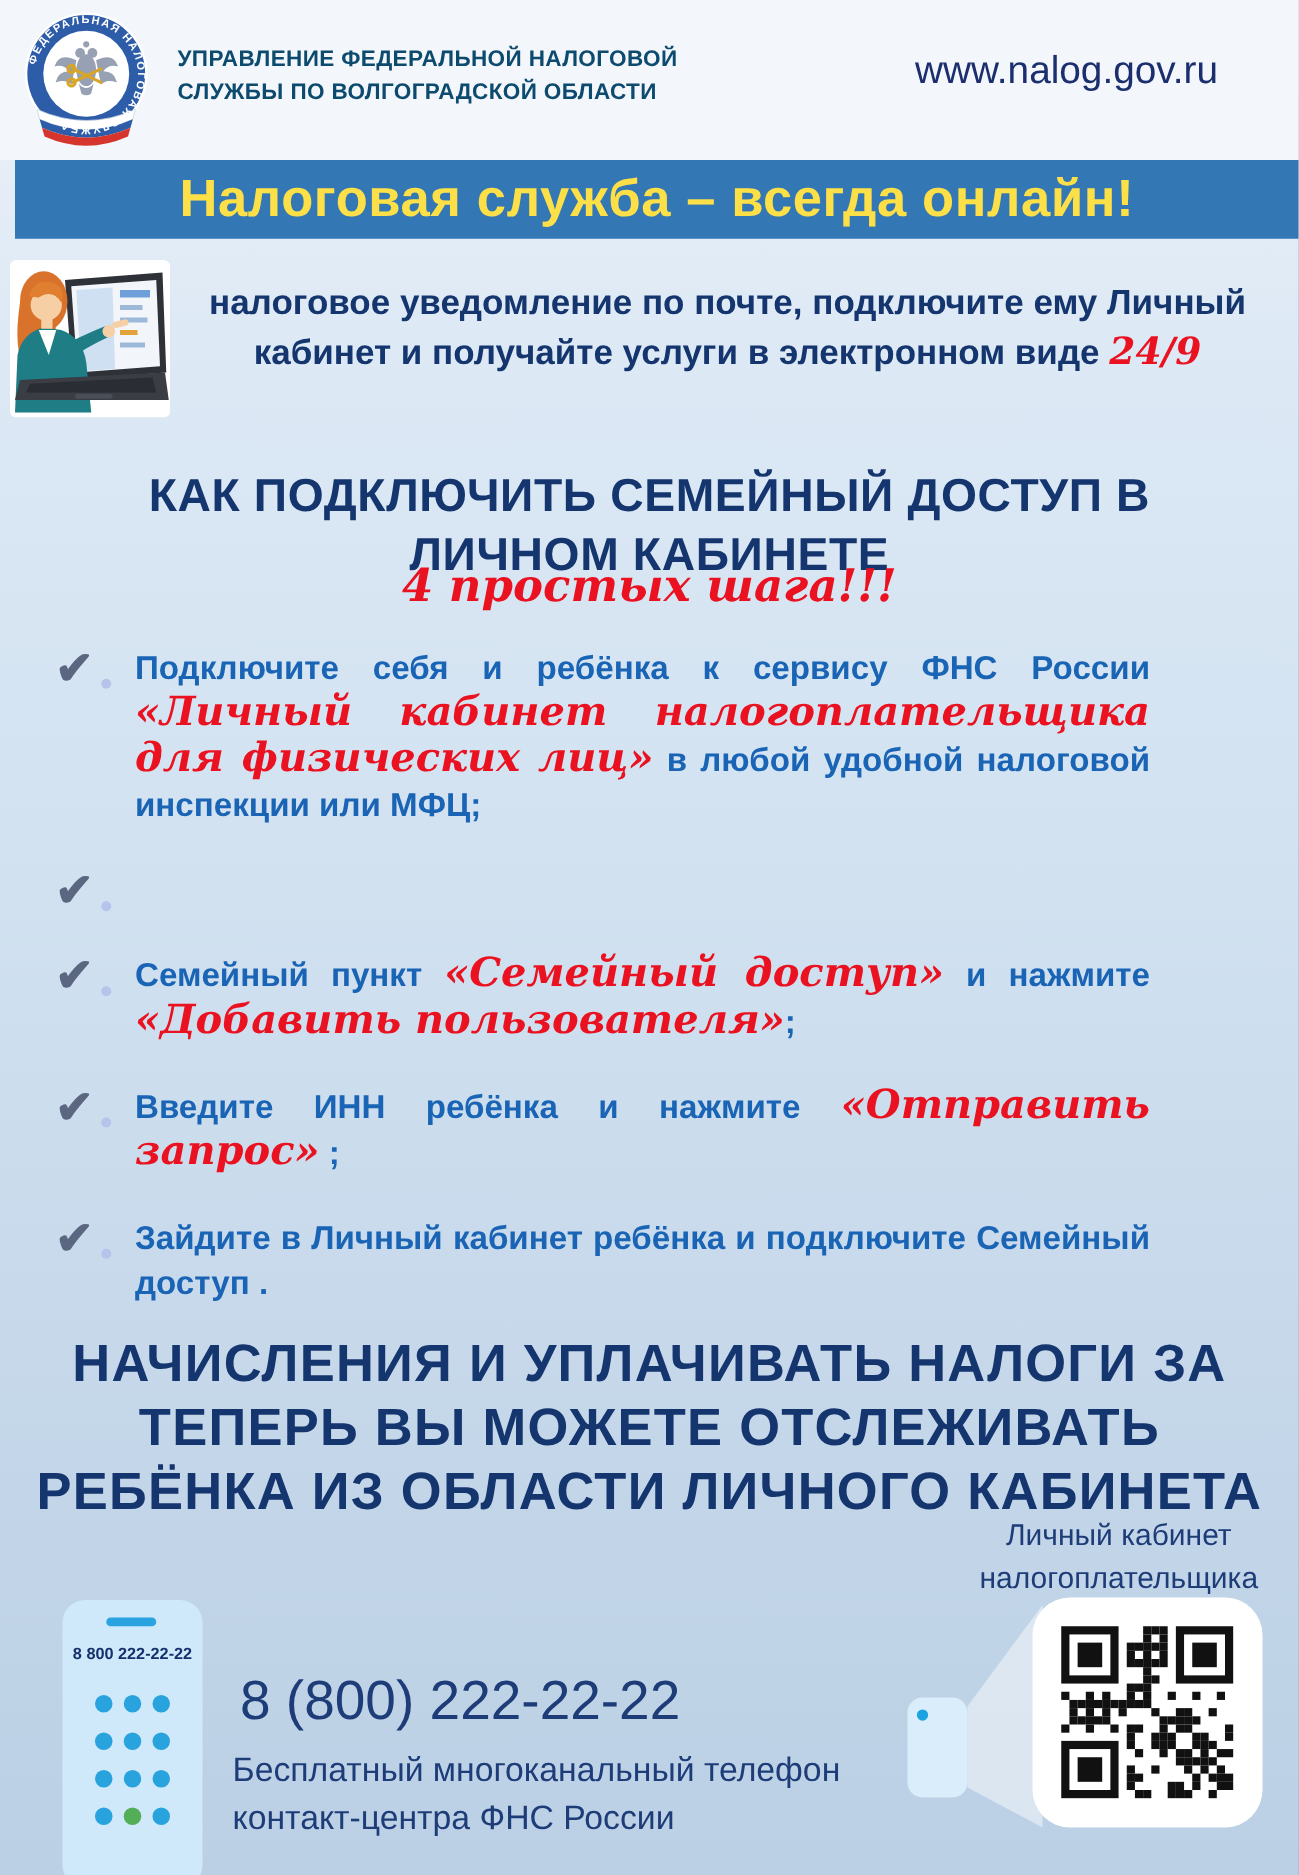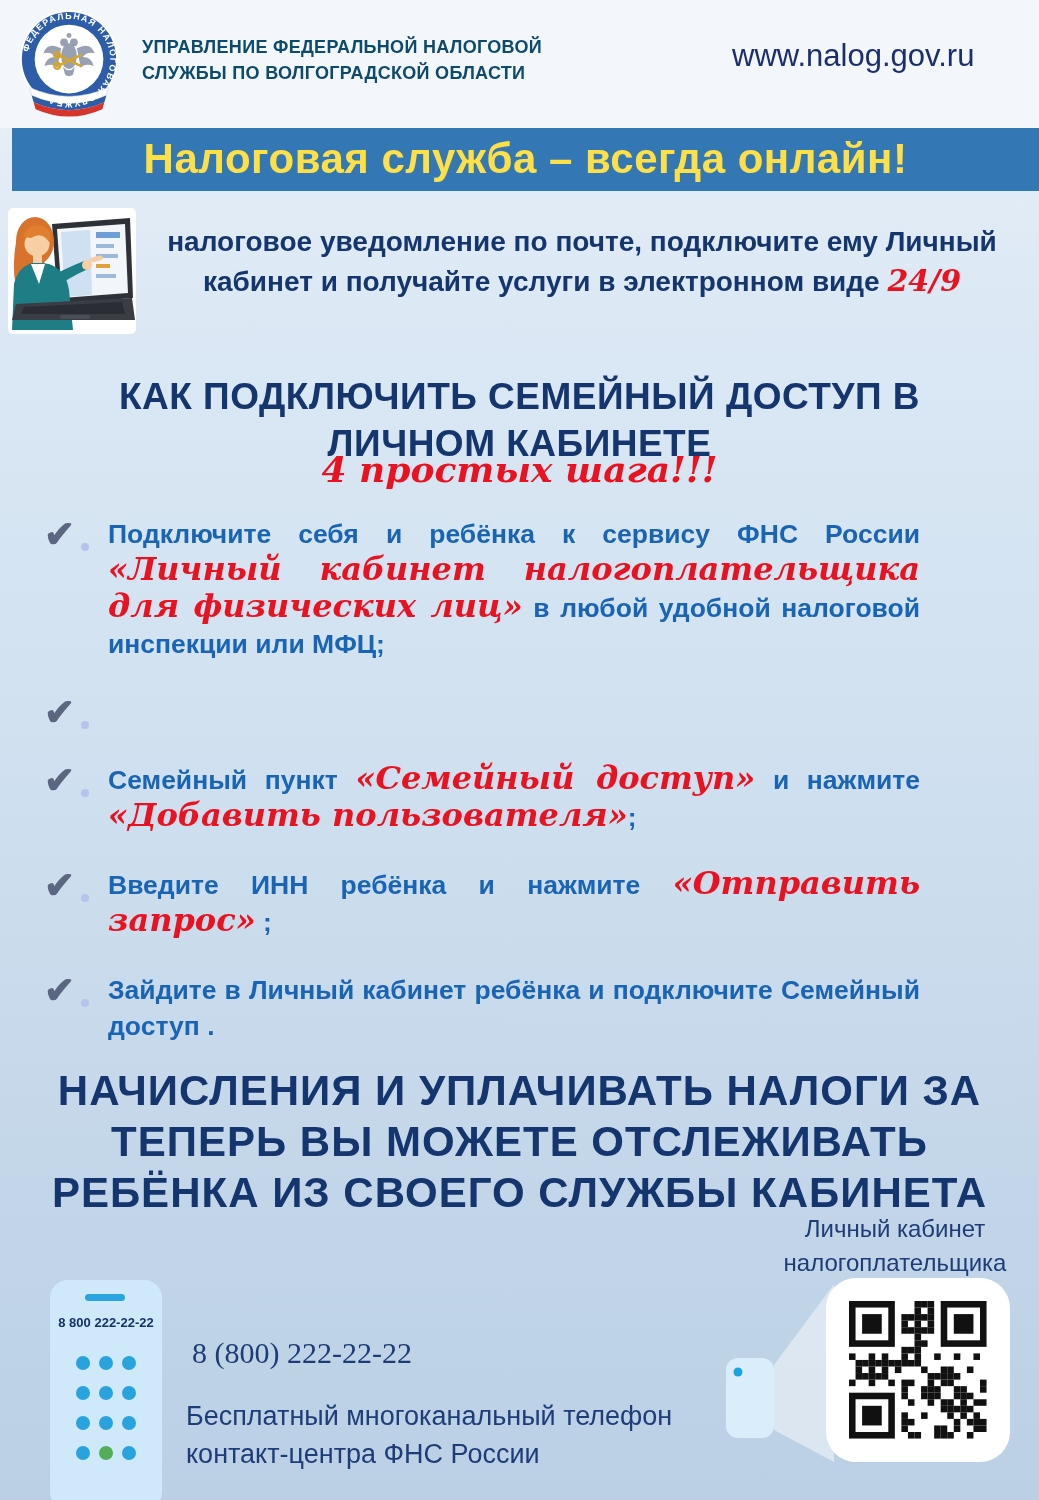--- a/index.html
+++ b/index.html
@@ -41,21 +41,21 @@
     font-size:32px;line-height:1;}
   .intro-text .c-red{font-size:30px;}
   
   .h2{position:absolute;top:1066px;left:0;right:0;text-align:center;
     font-size:42px;font-weight:bold;color:#14356d;line-height:1.21;letter-spacing:1px;}
   
   .qr-label{position:absolute;left:745px;top:1212px;width:300px;text-align:center;
     font-size:24px;color:#1d3c78;line-height:1.42;}
   
   .phone-illus{position:absolute;left:48px;top:1278px;}
-  .phone-number{position:absolute;left:192px;top:1336px;font-size:30px;color:#1d3c78;font-family:Liberation Serif, serif;}
+  .phone-number{position:absolute;left:192px;top:1336px;font-size:44px;color:#1d3c78;}
   .phone-desc{position:absolute;left:186px;top:1398px;font-size:27px;color:#1d3c78;line-height:1.4;}
   .qr-illus{position:absolute;left:712px;top:1270px;}
 </style>
 </head>
 <body>
 
 <div class="page">
 
   <div class="header">
     <div class="logo">
@@ -168,21 +168,21 @@
           <span class="check">✔</span>
           <span class="check-dot"></span>
         </span>
         <p class="step-text"><span class="c-blue">Зайдите в Личный кабинет ребёнка и подключите Семейный доступ .</span></p>
       </li>
     </ul>
 
   <div class="h2">
     <div>НАЧИСЛЕНИЯ И УПЛАЧИВАТЬ НАЛОГИ ЗА</div>
     <div>ТЕПЕРЬ ВЫ МОЖЕТЕ ОТСЛЕЖИВАТЬ</div>
-    <div>РЕБЁНКА ИЗ СВОЕГО СЛУЖБЫ КАБИНЕТА</div>
+    <div>РЕБЁНКА ИЗ ОБЛАСТИ ЛИЧНОГО КАБИНЕТА</div>
   </div>
 
   <div class="qr-label">
     <div>Личный кабинет</div>
     <div>налогоплательщика</div>
   </div>
 
   <div class="phone-illus">
     <svg width="116" height="222" viewBox="0 0 116 222">
       <rect x="2" y="2" width="112" height="230" rx="18" fill="#cfe9fa"></rect>

